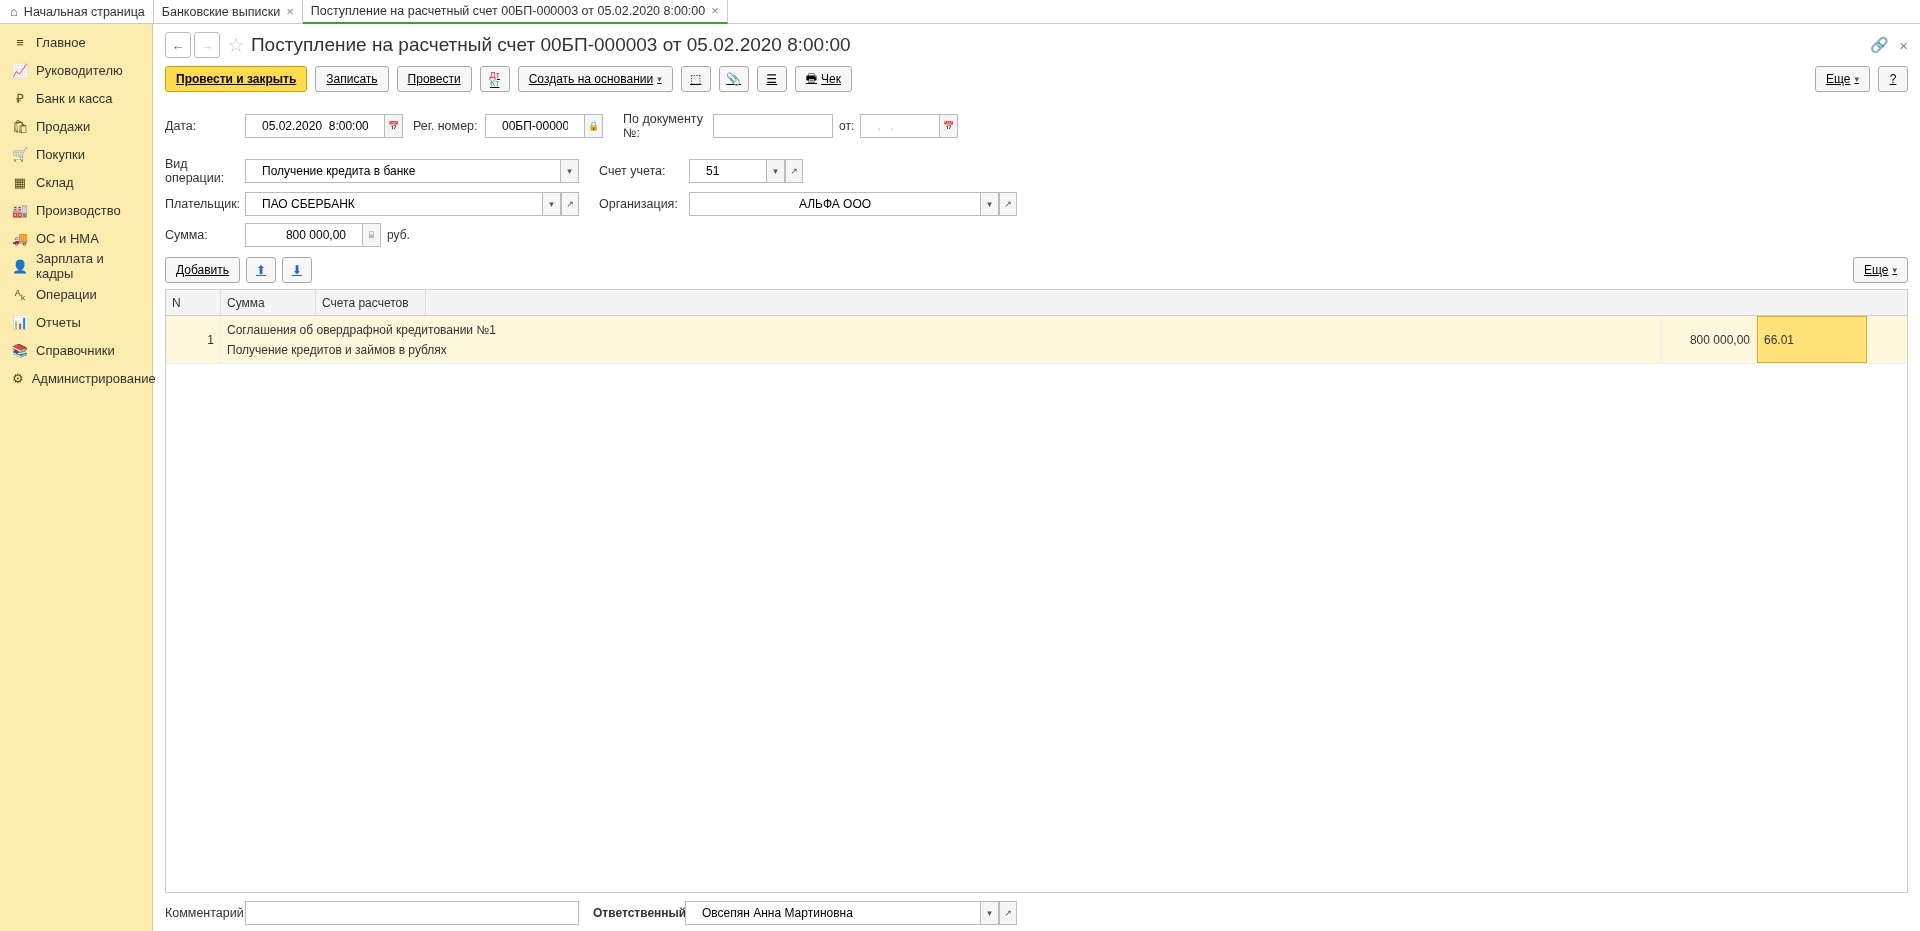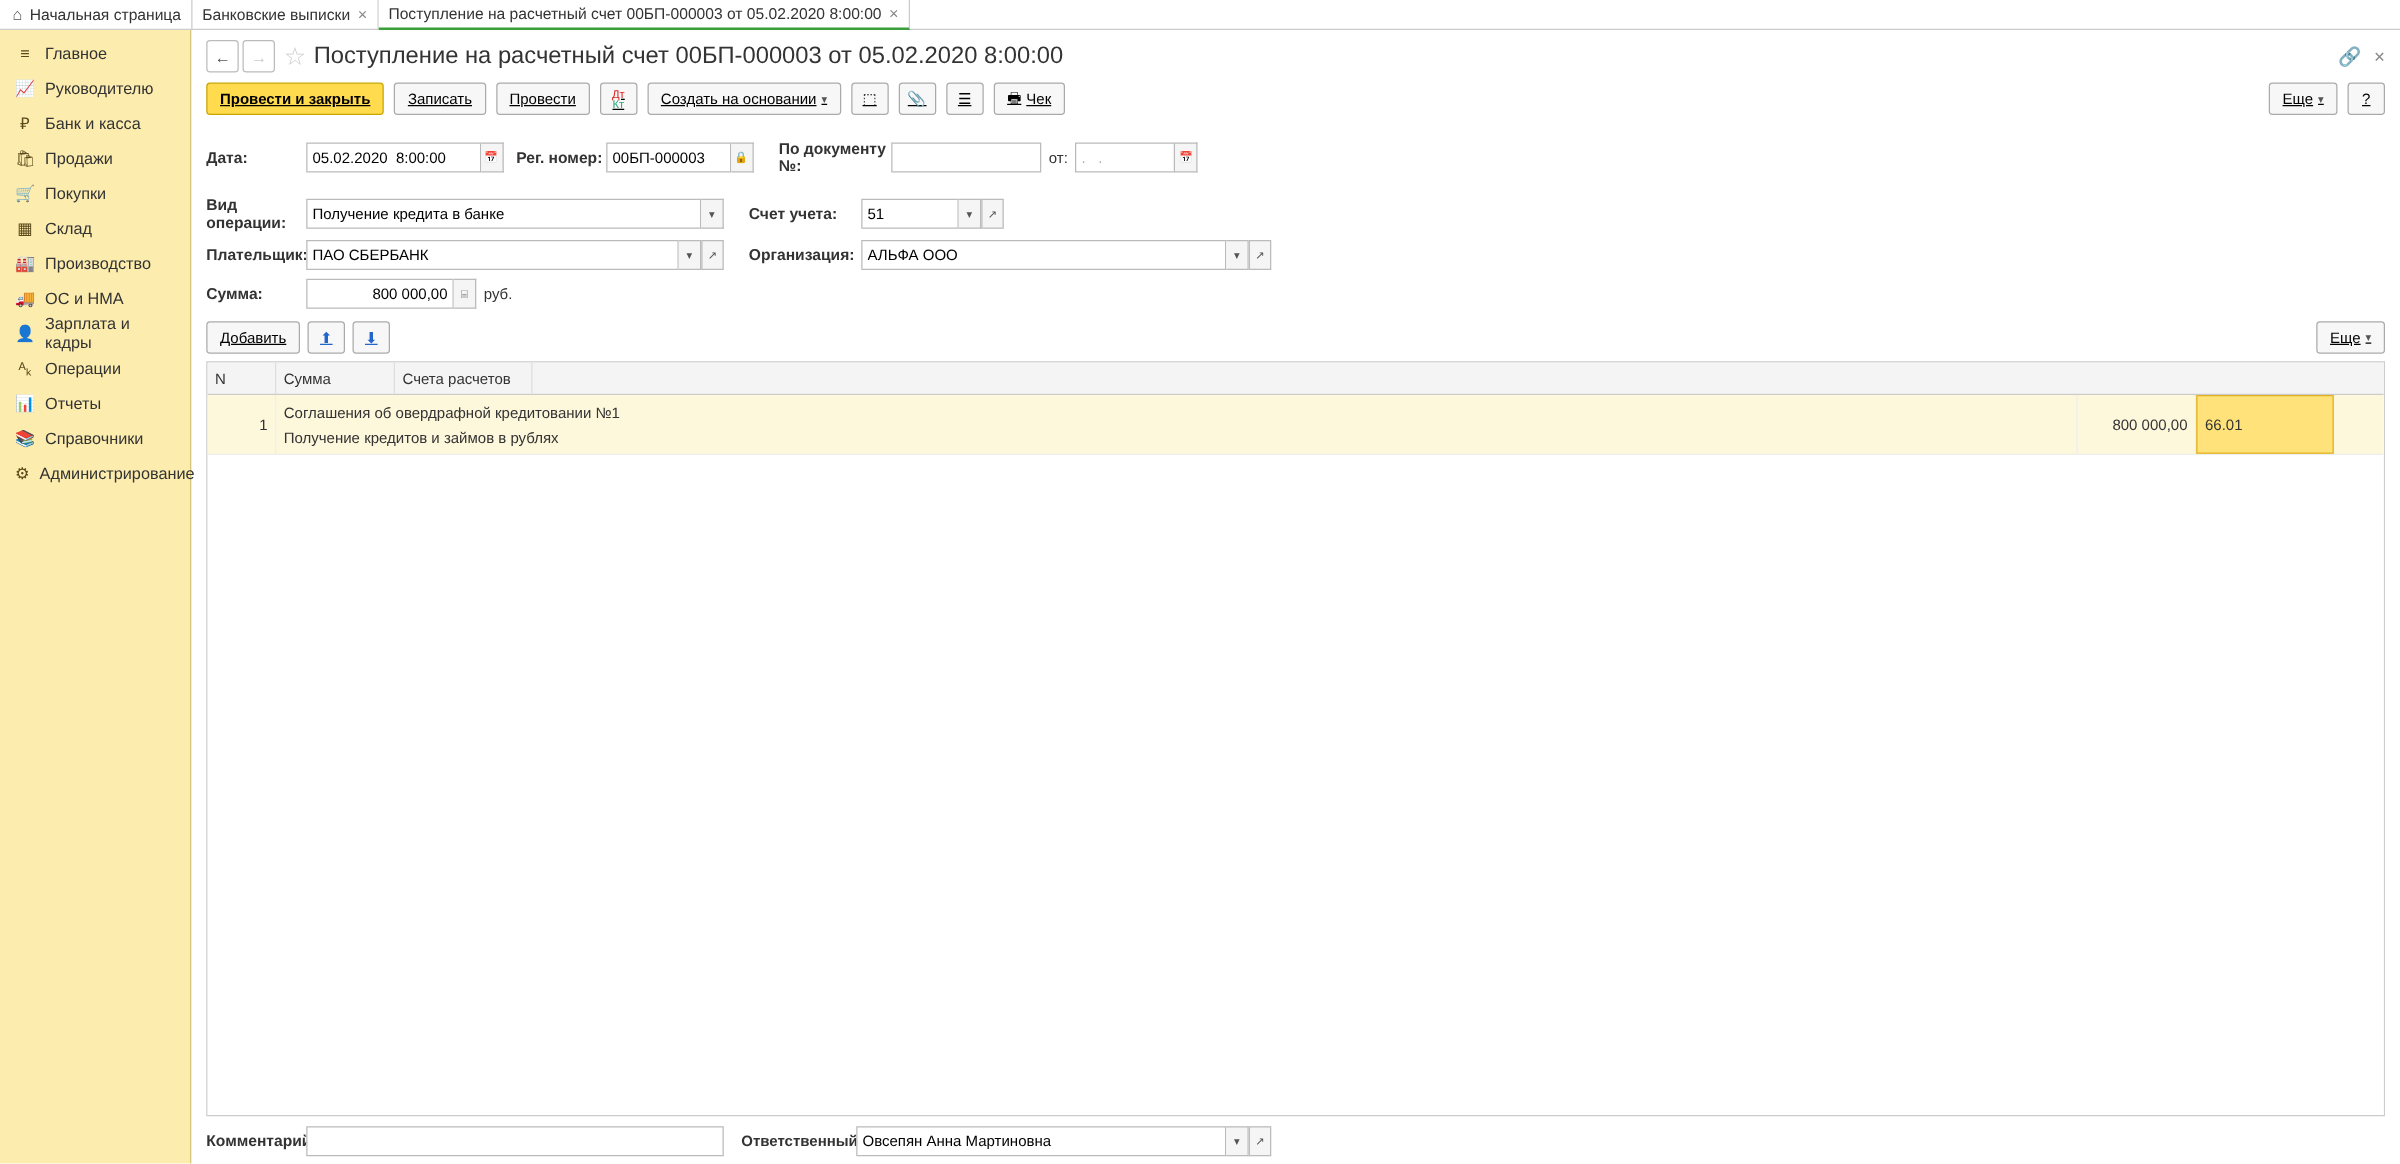--- a/index.html
+++ b/index.html
@@ -36,24 +36,24 @@
 .toolbar { display: flex; align-items: center; gap: 8px; margin-bottom: 10px; }
 .btn { height: 26px; padding: 0 10px; border: 1px solid #aaa; background: #f7f7f7; border-radius: 3px; cursor: pointer; font-size: 12px; display: flex; align-items: center; text-decoration: underline; }
 .btn.primary { background: #ffdb4d; border-color: #c7a500; font-weight: bold; }
 .btn.icon-btn { width: 30px; padding: 0; justify-content: center; }
 .btn.dropdown::after { content: " ▾"; font-size: 9px; margin-left: 4px; color: #555; }
 .toolbar .spacer { flex: 1; }
 
 
 .form-grid { display: flex; flex-direction: column; gap: 7px; margin-bottom: 10px; }
 .form-row { display: flex; align-items: center; gap: 0; }
-.fld-label { width: 80px; font-size: 12.5px; color: #333; font-weight: bold; }
+.fld-label { width: 80px; font-size: 12.5px; color: #333; }
 .fld-label.w90 { width: 90px; }
 .fld-label.w-pay { width: 80px; }
-.input { height: 24px; border: 1px solid #bbb; padding: 0 4px; background: #fff; font-size: 12px; }
+.input { height: 24px; border: 1px solid #bbb; padding: 0 16px; background: #fff; font-size: 12px; }
 .input-wrap { display: flex; align-items: center; }
 .input-btn { width: 18px; height: 24px; border: 1px solid #bbb; border-left: none; background: #f5f5f5; display: flex; align-items: center; justify-content: center; font-size: 9px; cursor: pointer; color: #555; }
 .col2 { margin-left: 20px; display: flex; align-items: center; }
 
 
 .tbl-toolbar { display: flex; align-items: center; gap: 6px; margin-bottom: 0; }
 .tbl-toolbar .spacer { flex: 1; }
 
 
 .table-wrap { flex: 1; border: 1px solid #ccc; margin-top: 6px; display: flex; flex-direction: column; overflow: hidden; }
@@ -238,21 +238,21 @@
         <div class="form-row">
           <span class="fld-label w-pay">Плательщик:</span>
           <div class="input-wrap">
             <input class="input" style="width: 298px;" value="ПАО СБЕРБАНК">
             <button class="input-btn">▾</button>
             <button class="input-btn" style="border-left:1px solid #bbb;">↗</button>
           </div>
           <div class="col2">
             <span class="fld-label w90">Организация:</span>
             <div class="input-wrap">
-              <input class="input" style="width: 292px;" value="АЛЬФА ООО">
+              <input class="input" style="width: 292px; text-align: center;" value="АЛЬФА ООО">
               <button class="input-btn">▾</button>
               <button class="input-btn" style="border-left:1px solid #bbb;">↗</button>
             </div>
           </div>
         </div>
 
         <div class="form-row">
           <span class="fld-label">Сумма:</span>
           <div class="input-wrap">
             <input class="input" style="width: 118px; text-align: right;" value="800 000,00">

